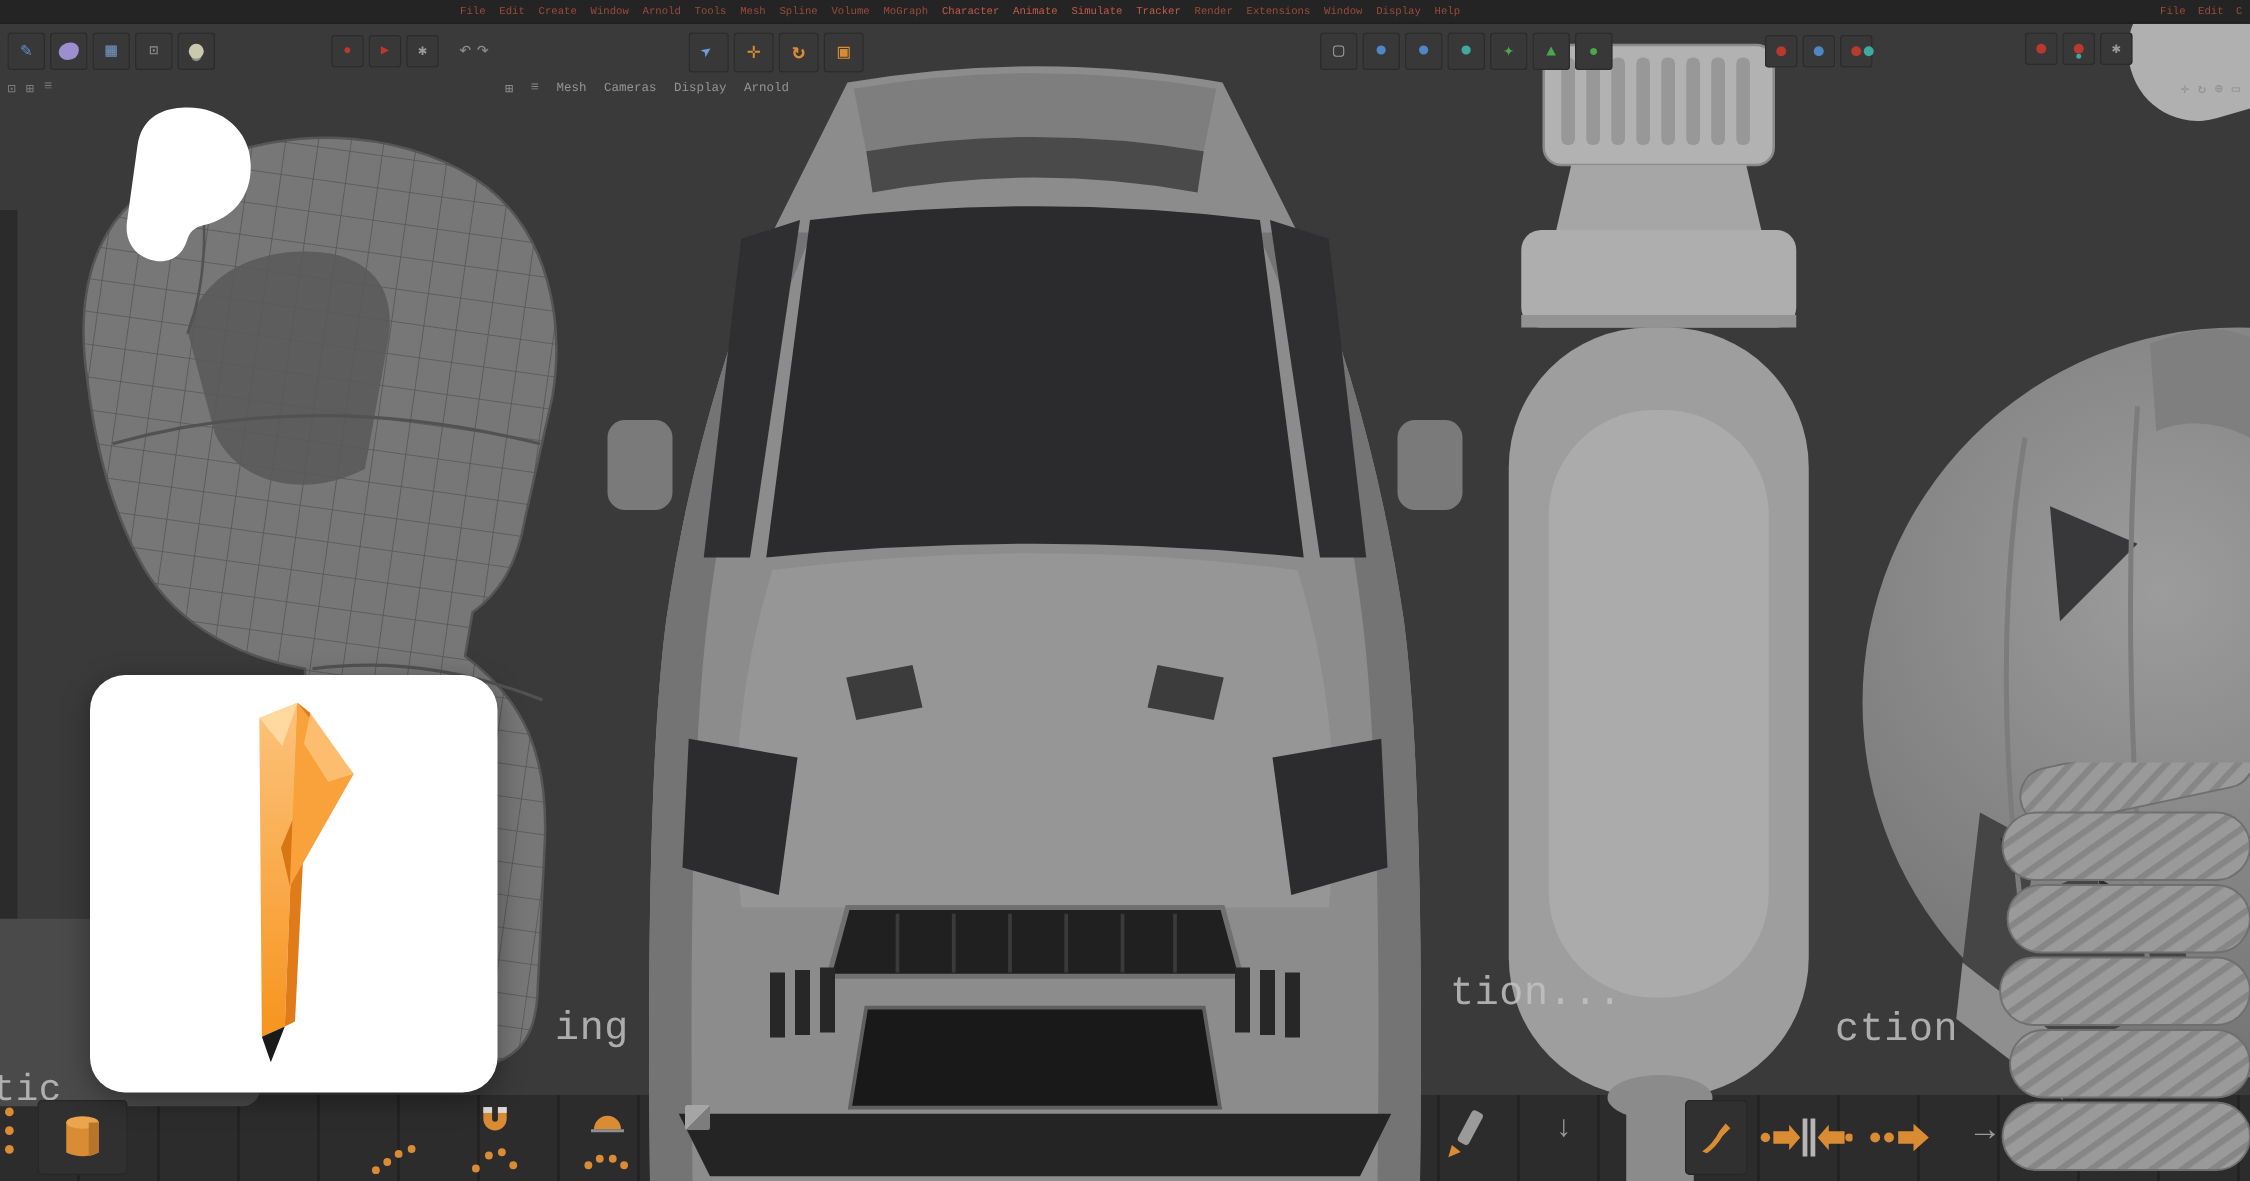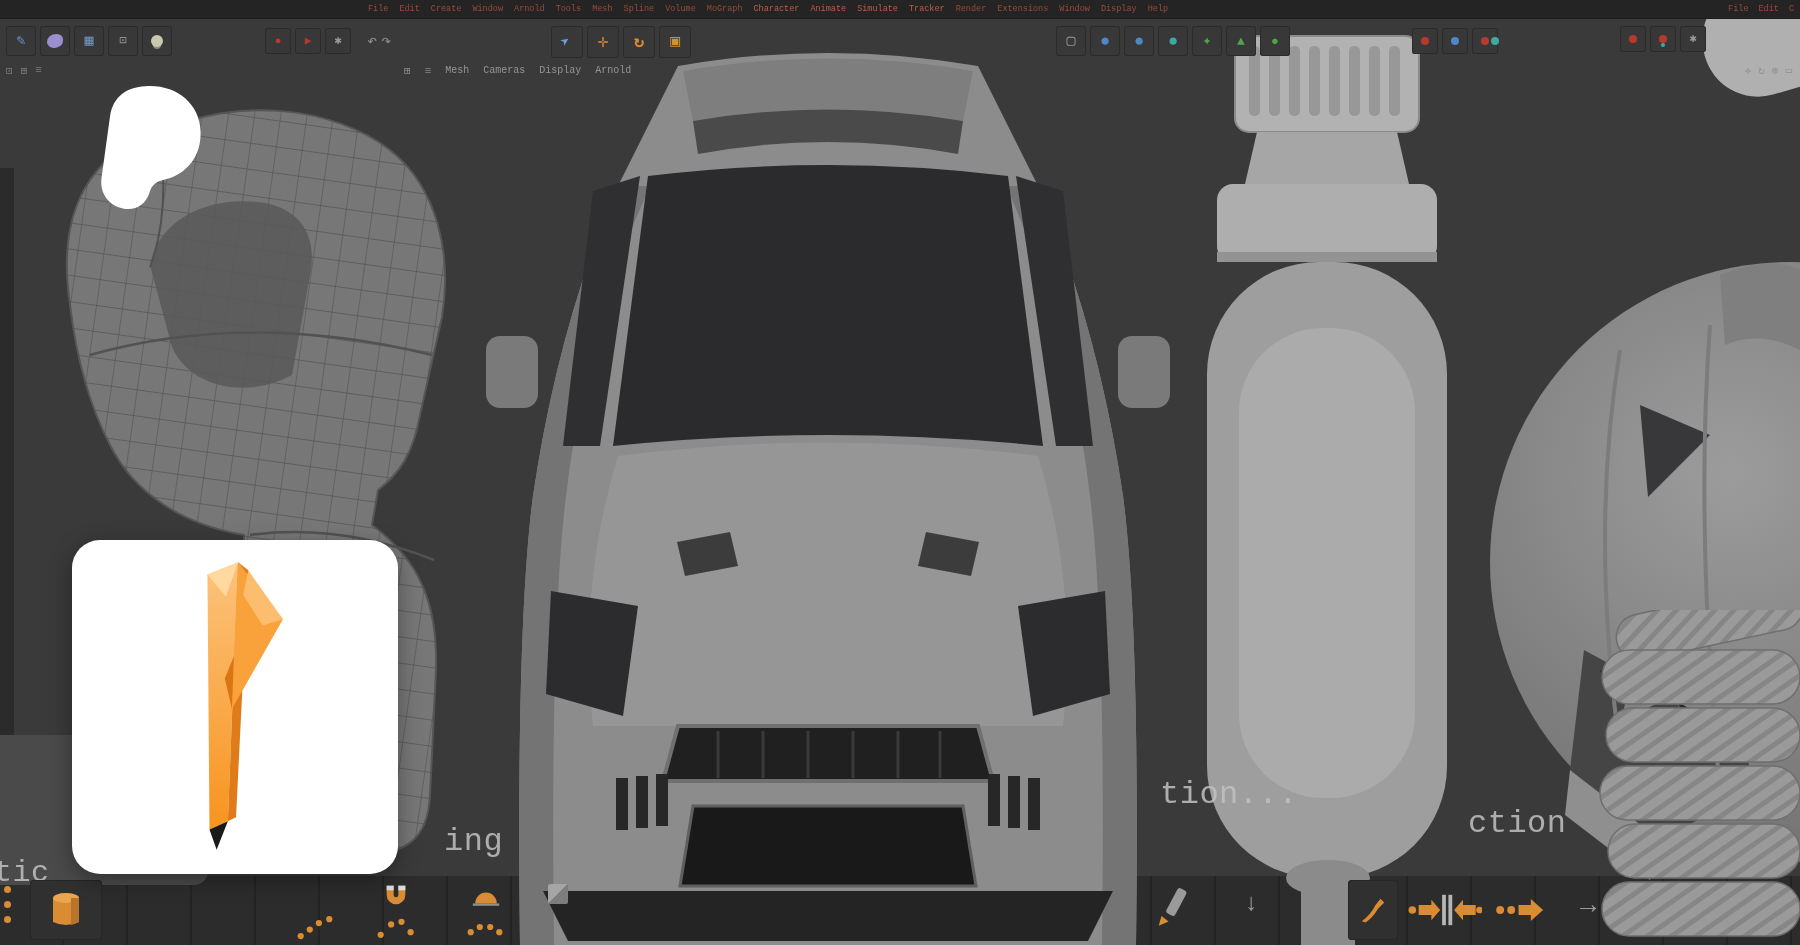--- a/index.html
+++ b/index.html
@@ -307,21 +307,21 @@
     </defs>
     <rect x="18" y="-8" width="190" height="46" rx="23" fill="url(#rp)" transform="rotate(-12 100 10)" stroke="#6f6f6f" stroke-width="1.5"></rect>
     <rect x="6" y="40" width="198" height="54" rx="27" fill="url(#rp)" stroke="#6f6f6f" stroke-width="1.5"></rect>
     <rect x="10" y="98" width="194" height="54" rx="27" fill="url(#rp)" stroke="#6f6f6f" stroke-width="1.5"></rect>
     <rect x="4" y="156" width="200" height="54" rx="27" fill="url(#rp)" stroke="#6f6f6f" stroke-width="1.5"></rect>
     <rect x="12" y="214" width="192" height="54" rx="27" fill="url(#rp)" stroke="#6f6f6f" stroke-width="1.5"></rect>
     <rect x="6" y="272" width="198" height="54" rx="27" fill="url(#rp)" stroke="#6f6f6f" stroke-width="1.5"></rect>
   </svg>
 
   <span class="fragment" style="left:-6px;top:856px;font-size:30px;">tic</span>
-  <span class="fragment" style="left:444px;top:823px;">ing</span>
+  <span class="fragment" style="left:444px;top:804px;">ing</span>
   <span class="fragment" style="left:1160px;top:776px;">tion...</span>
   <span class="fragment" style="left:1420px;top:805px;margin-left:48px;">ction</span>
 
   <div class="handle-dots">
     <span class="dot"></span>
     <span class="dot"></span>
     <span class="dot"></span>
   </div>
 
   <div class="btile bg" style="left:30px;top:880px;width:72px;height:60px;">

